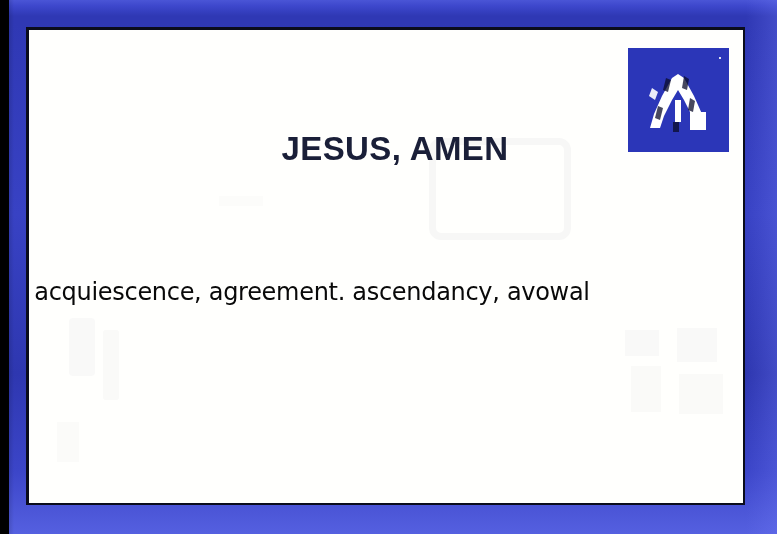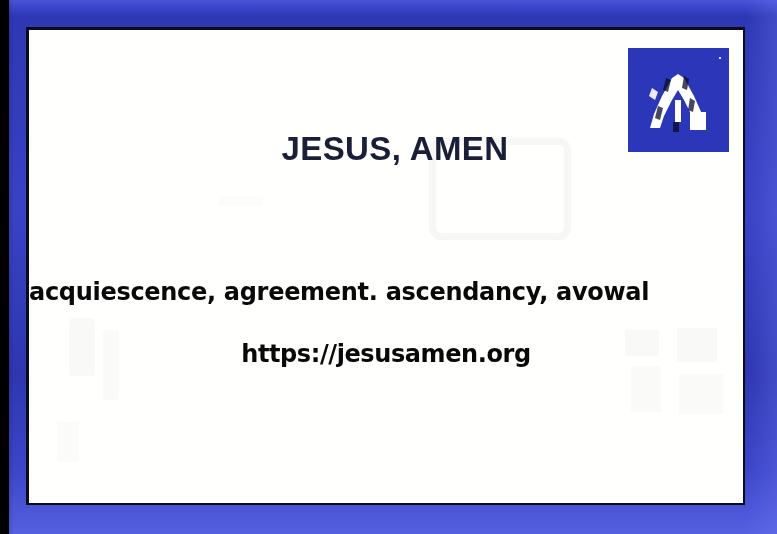--- a/index.html
+++ b/index.html
@@ -158,21 +158,21 @@
     white-space: nowrap;
   }
 
   #slide-body-line {
     position: absolute;
     left: 0;
     top: 248px;
     width: 566px;
     text-align: center;
     font-family: "DejaVu Sans", sans-serif;
-    font-weight: bold;
+    font-weight: normal;
     font-size: 24px;
     letter-spacing: -0.3px;
     color: #090909;
     z-index: 8;
     white-space: nowrap;
   }
 
   #slide-url-line {
     position: absolute;
     left: 0;
@@ -228,16 +228,15 @@
           <path d="M45 74 L51 74 L51 84 L45 84 Z"></path>
         </g>
       </svg>
       <div id="logo-speck"></div>
     </div>
 
     <div id="slide-title">JESUS, AMEN</div>
 
     <div id="slide-body-line">acquiescence, agreement. ascendancy, avowal</div>
 
-    <div id="slide-url-line">https://jesusamen.org</div>
 
   </div>
 </div>
 
 </body></html>

